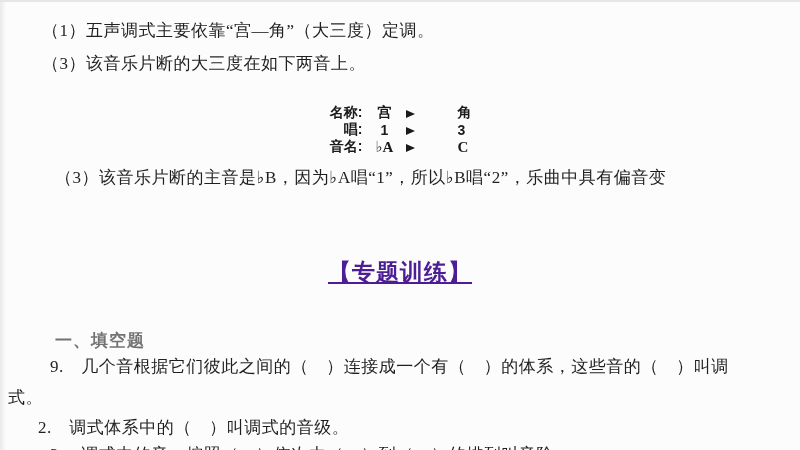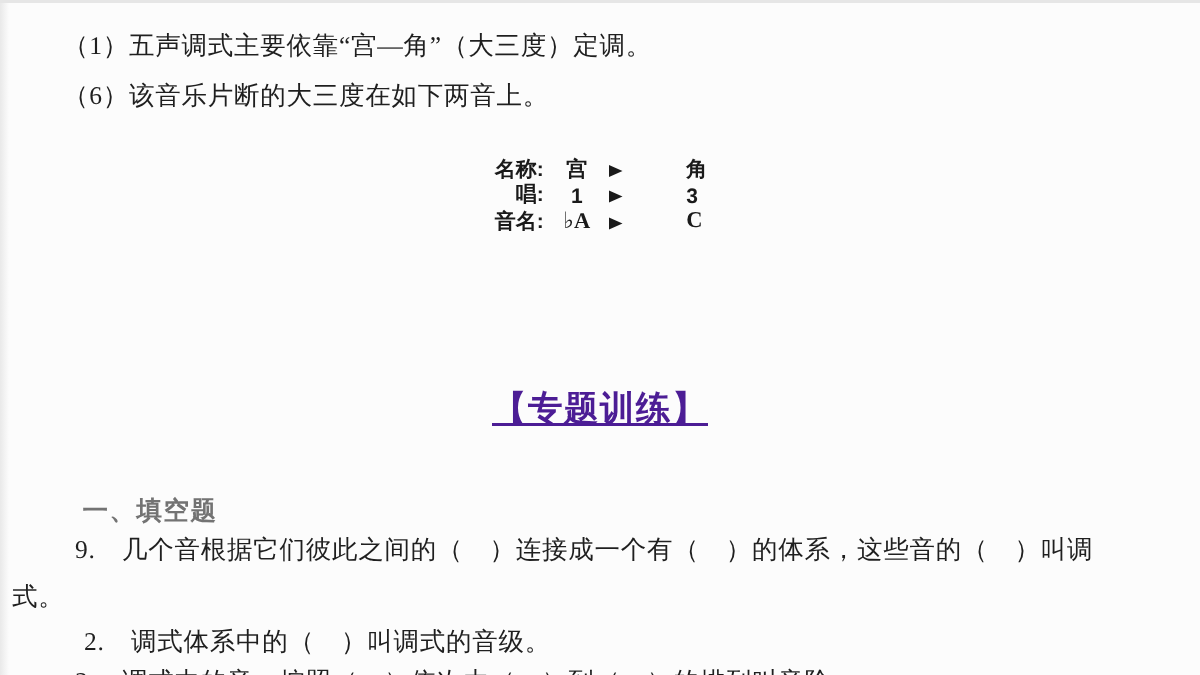--- a/index.html
+++ b/index.html
@@ -77,33 +77,33 @@
     text-decoration:underline;
   }
   .subsection {
     position:absolute; left:55px; top:329px;
     font-family:"Liberation Sans","DejaVu Sans",sans-serif;
     font-weight:bold; font-size:17px; letter-spacing:1px;
     color:#737373;
   }
   #q1l1 { left:50px; top:355px; }
   #q1l2 { left:8px;  top:386px; }
-  #q2   { left:56px; top:416px; }
+  #q2   { left:38px; top:416px; }
   #q3   { left:50px; top:443px; }
 </style>
 </head>
 <body>
 
 <div class="page">
   <div class="edge-left"></div>
   <div class="edge-top"></div>
 
   <div id="p1" class="para serif">（1）五声调式主要依靠“宫—角”（大三度）定调。</div>
 
-  <div id="p2" class="para serif">（6）该音乐片断的大三度在如下两音上。</div>
+  <div id="p2" class="para serif">（3）该音乐片断的大三度在如下两音上。</div>
 
   <div class="diagram">
     <div class="diagram-row">
       <span class="diagram-label">名称:</span>
       <span class="diagram-from">宫</span>
       <span><span class="arrow"></span></span>
       <span class="diagram-to">角</span>
     </div>
     <div class="diagram-row">
       <span class="diagram-label">唱:</span>
@@ -113,20 +113,21 @@
     </div>
     <div class="diagram-row note-names">
       <span class="diagram-label">音名:</span>
       <span class="diagram-from">♭A</span>
       <span><span class="arrow"></span></span>
       <span class="diagram-to">C</span>
     </div>
   </div>
 
   <div id="p3" class="serif">
+    <div class="first-line">（3）该音乐片断的主音是♭B，因为♭A唱“1”，所以♭B唱“2”，乐曲中具有偏音变</div>
   </div>
 
   <div class="heading">【专题训练】</div>
 
   <div class="subsection">一、填空题</div>
 
   <div id="q1l1" class="para serif">9.　几个音根据它们彼此之间的（　）连接成一个有（　）的体系，这些音的（　）叫调</div>
 
   <div id="q1l2" class="para serif">式。</div>
 

